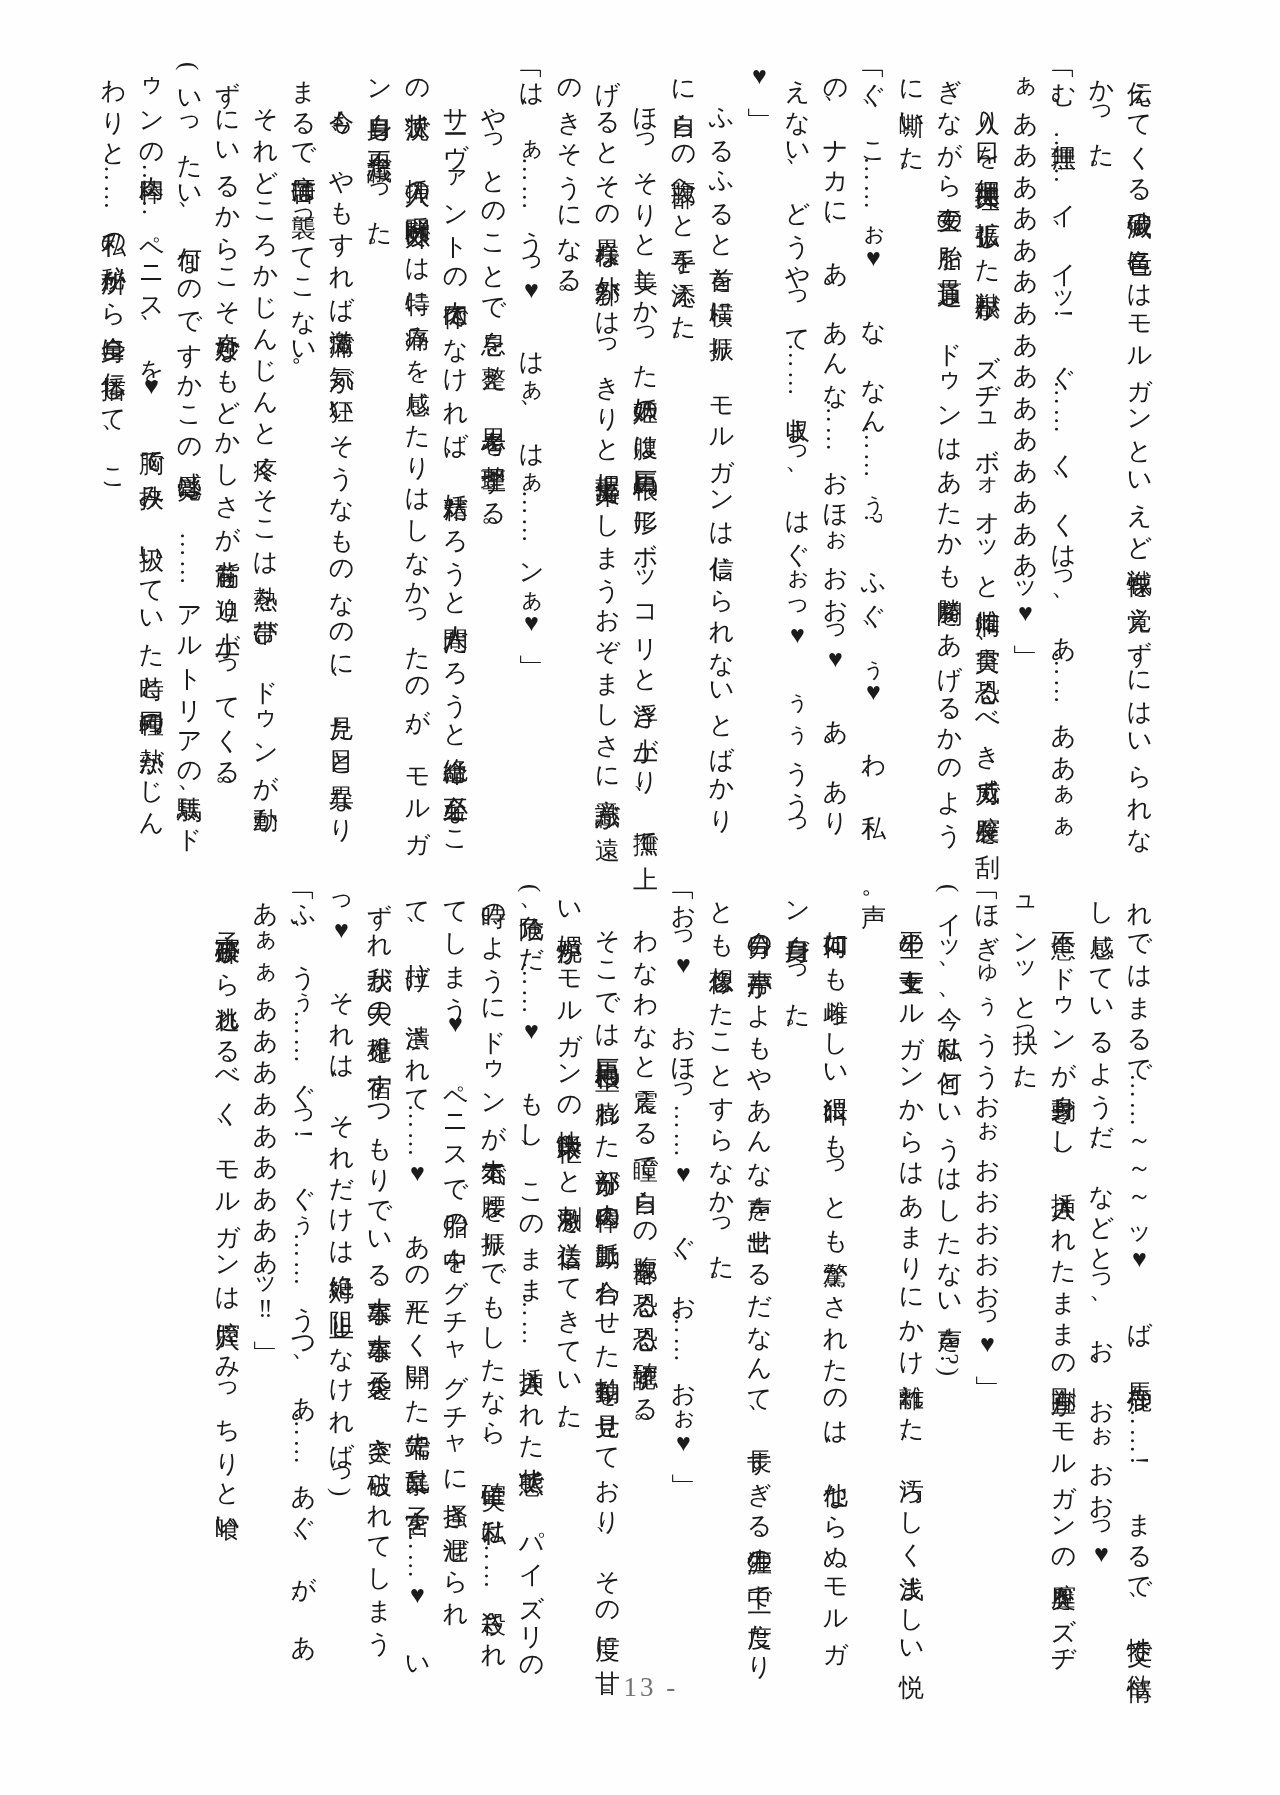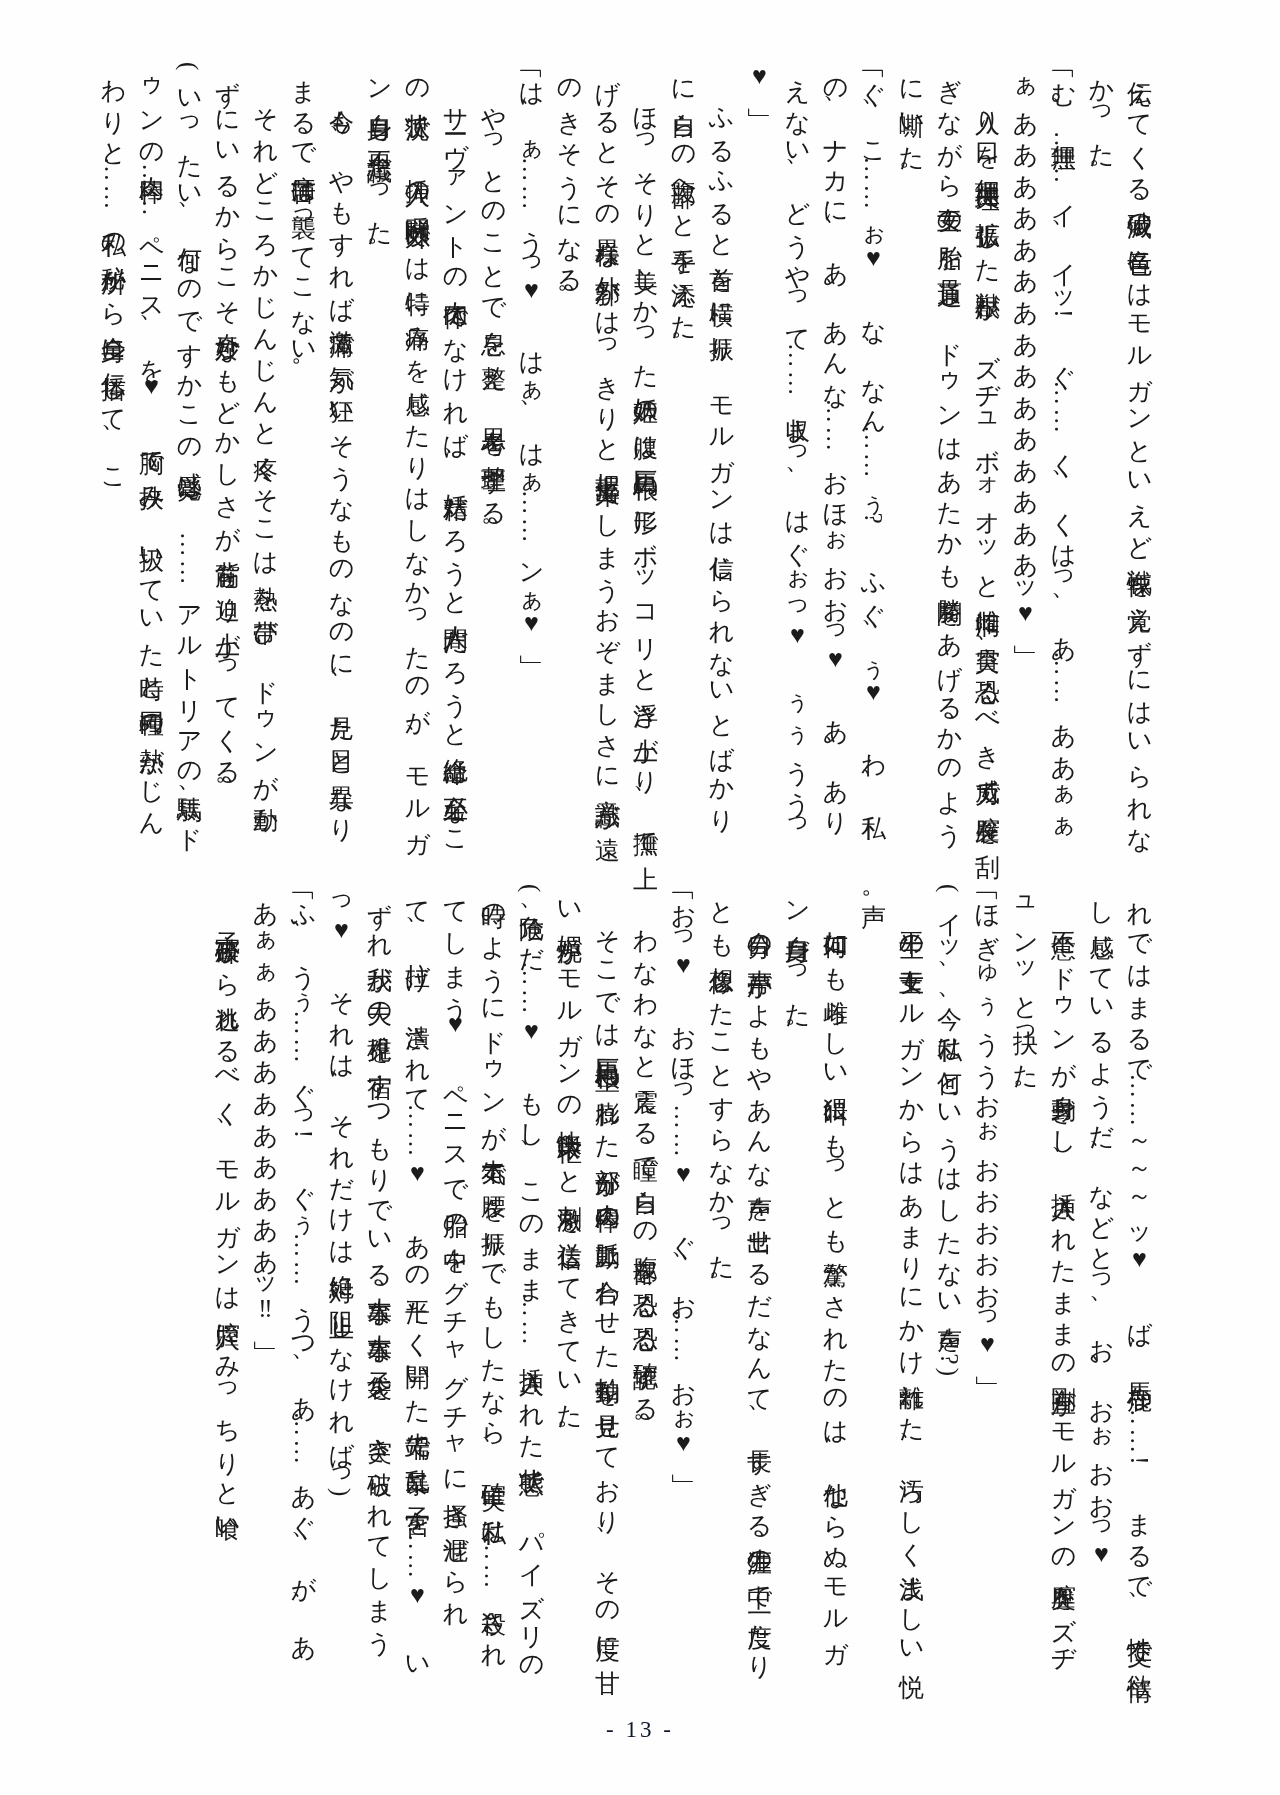--- a/index.html
+++ b/index.html
@@ -32,26 +32,26 @@
   }
   .vblock.top { top: 62px; }
   .vblock.bottom { top: 884px; }
   .vblock p {
     margin: 0;
     padding: 0;
   }
   .vblock p[data-indent="true"] { text-indent: 28px; }
   .page-number {
     position: absolute;
-    top: 1717px;
+    top: 1672px;
     left: 50%;
     transform: translateX(-50%);
-    font-size: 23px;
+    font-size: 27px;
     letter-spacing: 3px;
-    color: #0f172a;
+    color: #737373;
     white-space: nowrap;
   }
 </style>
 </head>
 <body>
 
 <div class="page">
 
   <div class="vblock top">
     <p data-indent="false">伝えてくる破滅の音色にはモルガンといえど戦慄を覚えずにはいられなかった。</p>

